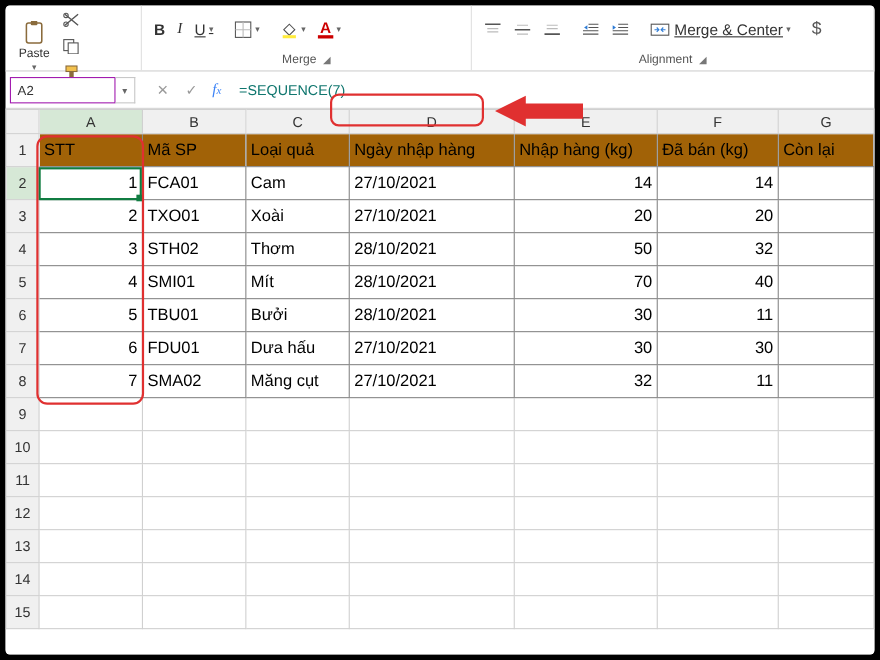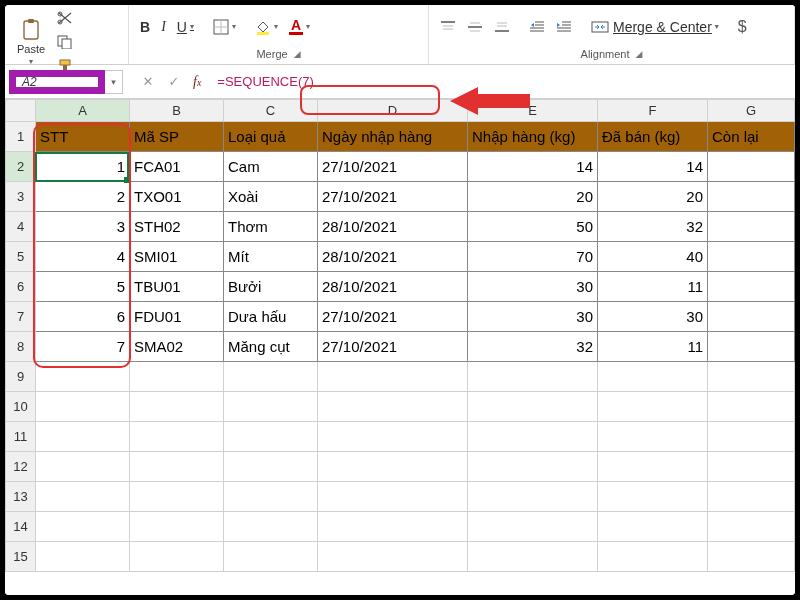--- a/index.html
+++ b/index.html
@@ -13,26 +13,26 @@
   .rb-label { text-align:center; font-size:11px; color:#555; padding:2px 0 4px 0; display:flex; justify-content:center; align-items:center; gap:6px;}
   .rb-btn { display:flex; align-items:center; justify-content:center; padding:4px 5px; cursor:pointer; border-radius:3px; font-size:14px; color:#333; }
   .big { flex-direction:column; padding:2px 6px; font-size:11px; gap:2px;}
   .sep { width:1px; background:#e0e0e0; margin:4px 3px; }
   .drop::after { content:"▾"; font-size:8px; color:#666; margin-left:3px; }
   .dbl { font-size:9px; color:#777; }
   svg{display:block;}
   
   
   .fxbar { display:flex; align-items:center; height:34px; border-bottom:1px solid #d0d0d0; padding:0 4px; gap:0; }
-  .namebox { width:96px; border:7px solid #a21caf; height:24px; display:flex; align-items:center; padding:0 6px; font-size:12px; color:#333; background:#fff;font-style:italic;}
+  .namebox { width:96px; border:1px solid #a21caf; height:24px; display:flex; align-items:center; padding:0 6px; font-size:12px; color:#333; background:#fff;}
   .namebox-drop{width:18px;height:24px;border:1px solid #c8c8c8;border-left:0;display:flex;align-items:center;justify-content:center;font-size:9px;color:#666;}
   .fx-ctrls { display:flex; align-items:center; gap:0; margin-left:12px; }
   .fx-ctrls .btn{width:26px;height:24px;display:flex;align-items:center;justify-content:center;color:#999;font-size:13px;}
-  .fx-label{font-style:italic;font-family:'Times New Roman',serif;font-size:14px;color:#7f1d1d;margin:0 6px;text-align:right;}
-  .fx-input { flex:1; height:24px; display:flex; align-items:center; padding:0 6px; font-size:13px; color:#be185d; margin-left:4px;}
+  .fx-label{font-style:italic;font-family:'Times New Roman',serif;font-size:14px;color:#3b82f6;margin:0 6px;text-align:right;}
+  .fx-input { flex:1; height:24px; display:flex; align-items:center; padding:0 6px; font-size:13px; color:#0f766e; margin-left:4px;}
   .fx-highlight{position:absolute; border:2px solid #e03030; border-radius:8px; pointer-events:none;}
   .fx-highlight.box{left:300px; top:85px; width:140px; height:30px;}
   .arrow-annot{position:absolute; left:450px; top:85px; width:80px; height:32px;}
   
   
   .sheet-wrap{flex:1; overflow:hidden; position:relative; background:#fff;}
   table.sheet{border-collapse:collapse; table-layout:fixed; width:100%;}
   .sheet th, .sheet td{border:1px solid #d0d0d0; height:30px; padding:0 4px; font-size:15px; text-align:left; white-space:nowrap; overflow:hidden;}
   .sheet th{background:#f0f0f0; font-weight:normal; color:#333;}
   .sheet thead th{text-align:center; height:22px; font-size:13px;}

